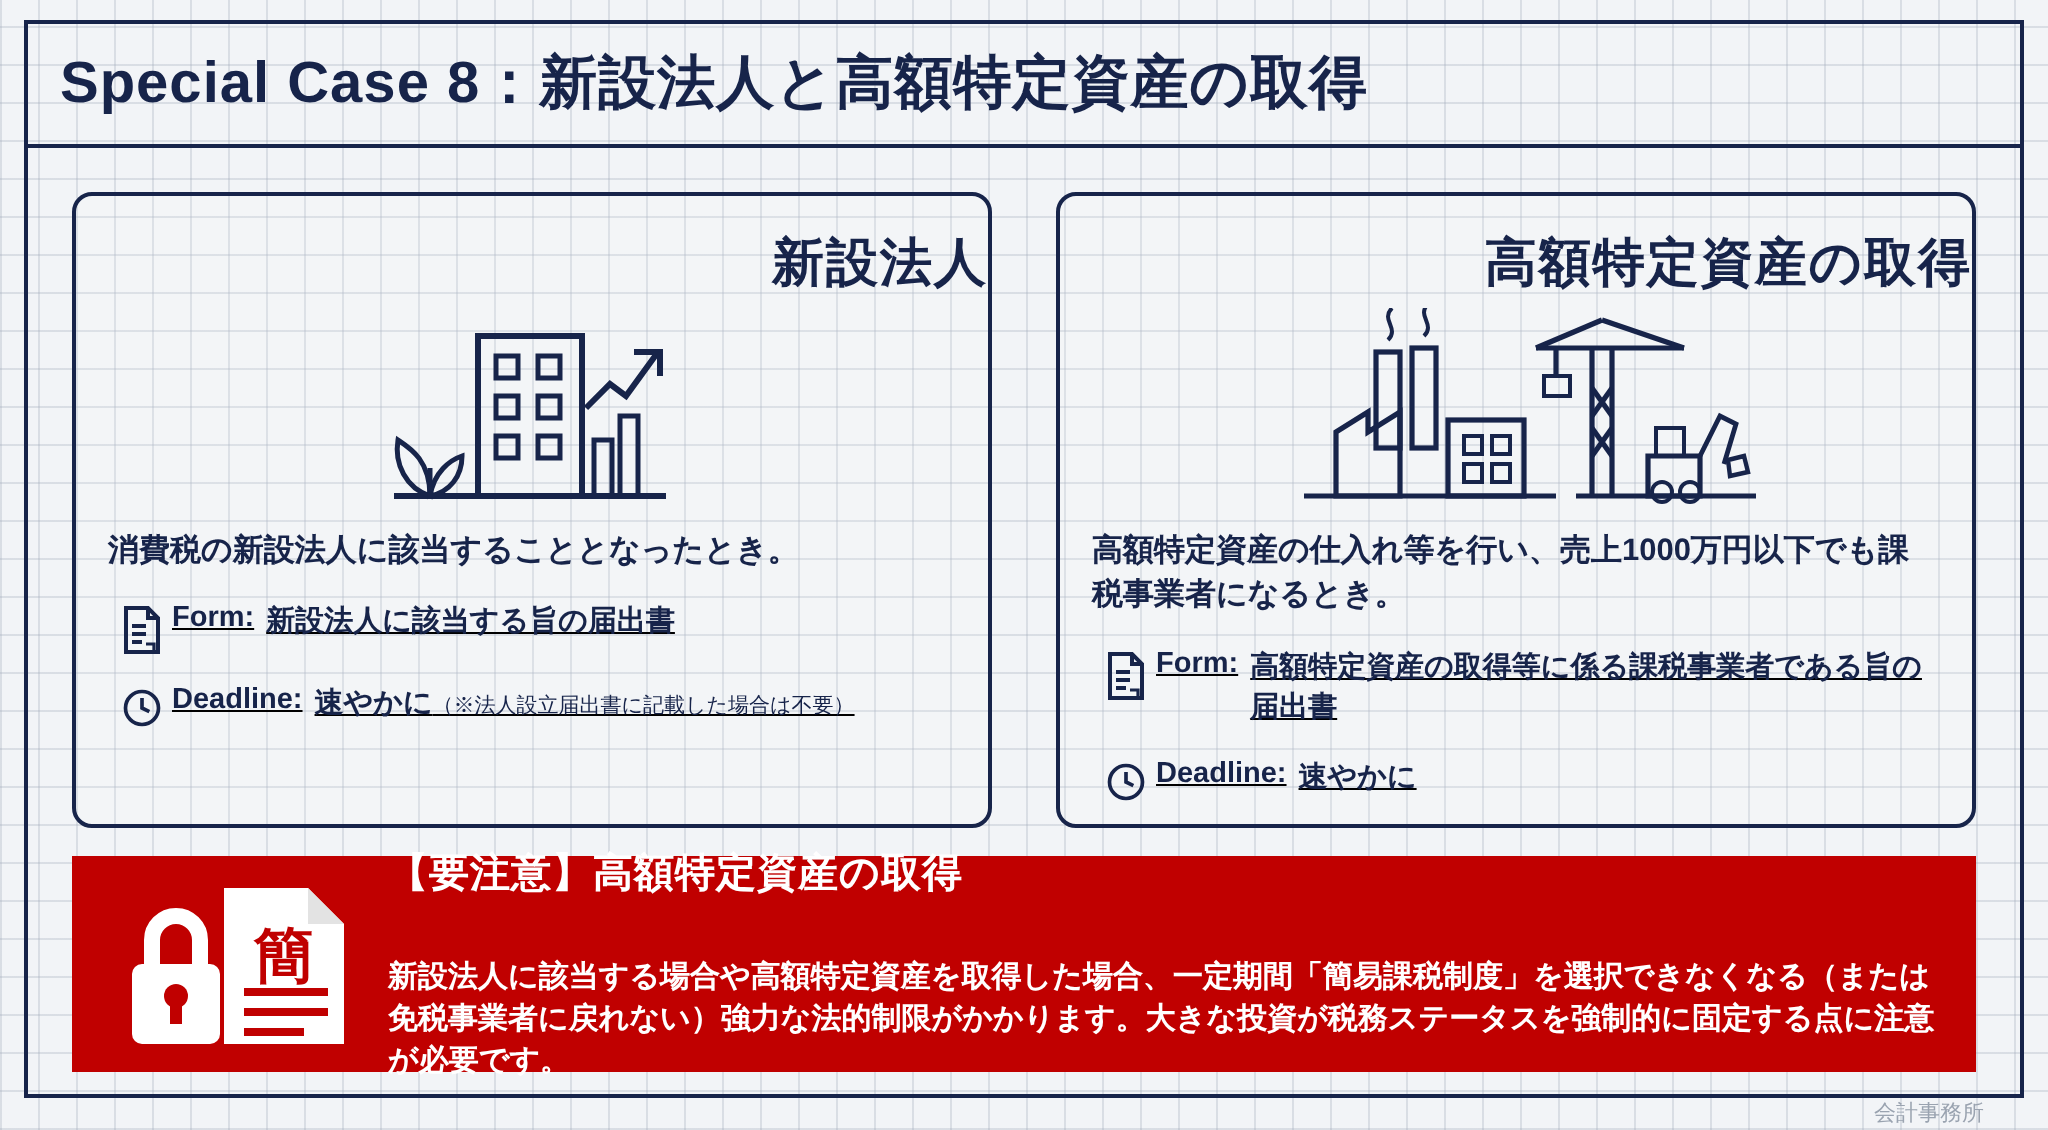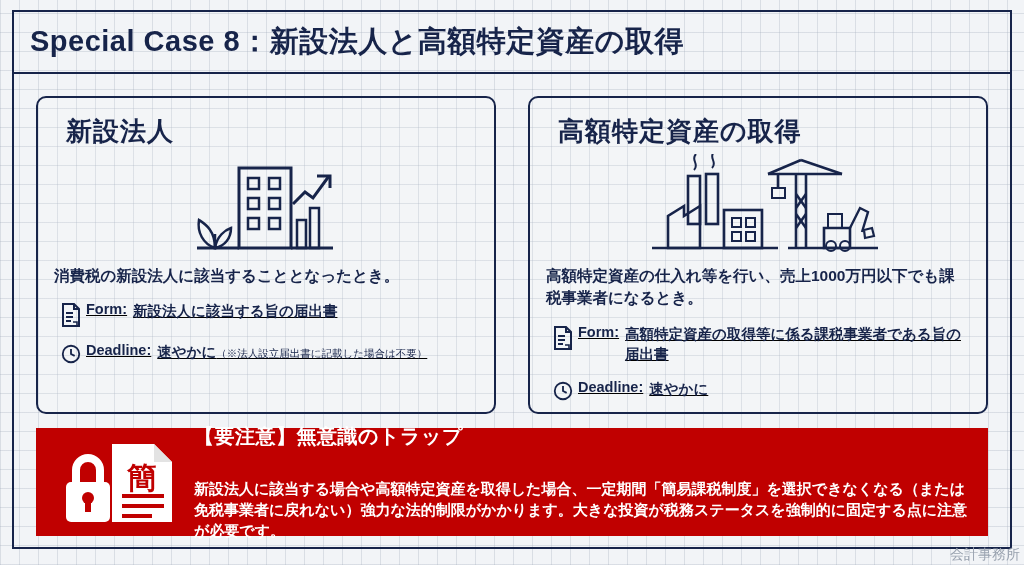--- a/index.html
+++ b/index.html
@@ -66,21 +66,21 @@
   .card {
     width: 460px;
     height: 318px;
     border: 2px solid #17244a;
     border-radius: 10px;
     box-sizing: border-box;
     background: rgba(255,255,255,0.10);
     position: relative;
   }
   .card-title {
-    text-align: left;
+    text-align: right;
     font-size: 26px;
     font-weight: bold;
     color: #17244a;
     margin-top: 16px;
     letter-spacing: 1px;
     margin-left: 28px;
   }
   .card-illus {
     height: 112px;
     display: flex;
@@ -163,23 +163,23 @@
   }
   .warn-text {
     color: #ffffff;
     font-size: 15px;
     font-weight: bold;
     line-height: 1.42;
     margin-top: 28px;
   }
   .footer-note {
     position: absolute;
-    right: 4px;
+    right: 32px;
     bottom: 1px;
-    font-size: 14px;
+    font-size: 11px;
     color: #9aa3b0;
   }
 </style>
 </head>
 <body>
 
 <div class="slide">
   <div class="frame"></div>
 
   <div class="title-bar">
@@ -329,19 +329,19 @@
         <rect x="72" y="78" width="30" height="4" fill="#c00000"></rect>
         <text x="92" y="52" font-family="'Liberation Sans', sans-serif" font-size="30" font-weight="bold" fill="#c00000" text-anchor="middle">簡</text>
 
         <rect x="16" y="46" width="44" height="40" rx="5" fill="#ffffff"></rect>
         <path d="M26 46 V34 a12 12 0 0 1 24 0 V46" stroke="#ffffff" stroke-width="8" fill="none"></path>
         <circle cx="38" cy="62" r="6" fill="#c00000"></circle>
         <rect x="35" y="62" width="6" height="14" fill="#c00000"></rect>
       </svg>
     </div>
     <div class="warn-body">
-      <div class="warn-title">【要注意】無意識のトラップ</div>
+      <div class="warn-title">【要注意】高額特定資産の取得</div>
       <div class="warn-text">新設法人に該当する場合や高額特定資産を取得した場合、一定期間「簡易課税制度」を選択できなくなる（または免税事業者に戻れない）強力な法的制限がかかります。大きな投資が税務ステータスを強制的に固定する点に注意が必要です。</div>
     </div>
   </div>
 
   <div class="footer-note">会計事務所</div>
 </div>
 
 </body></html>

